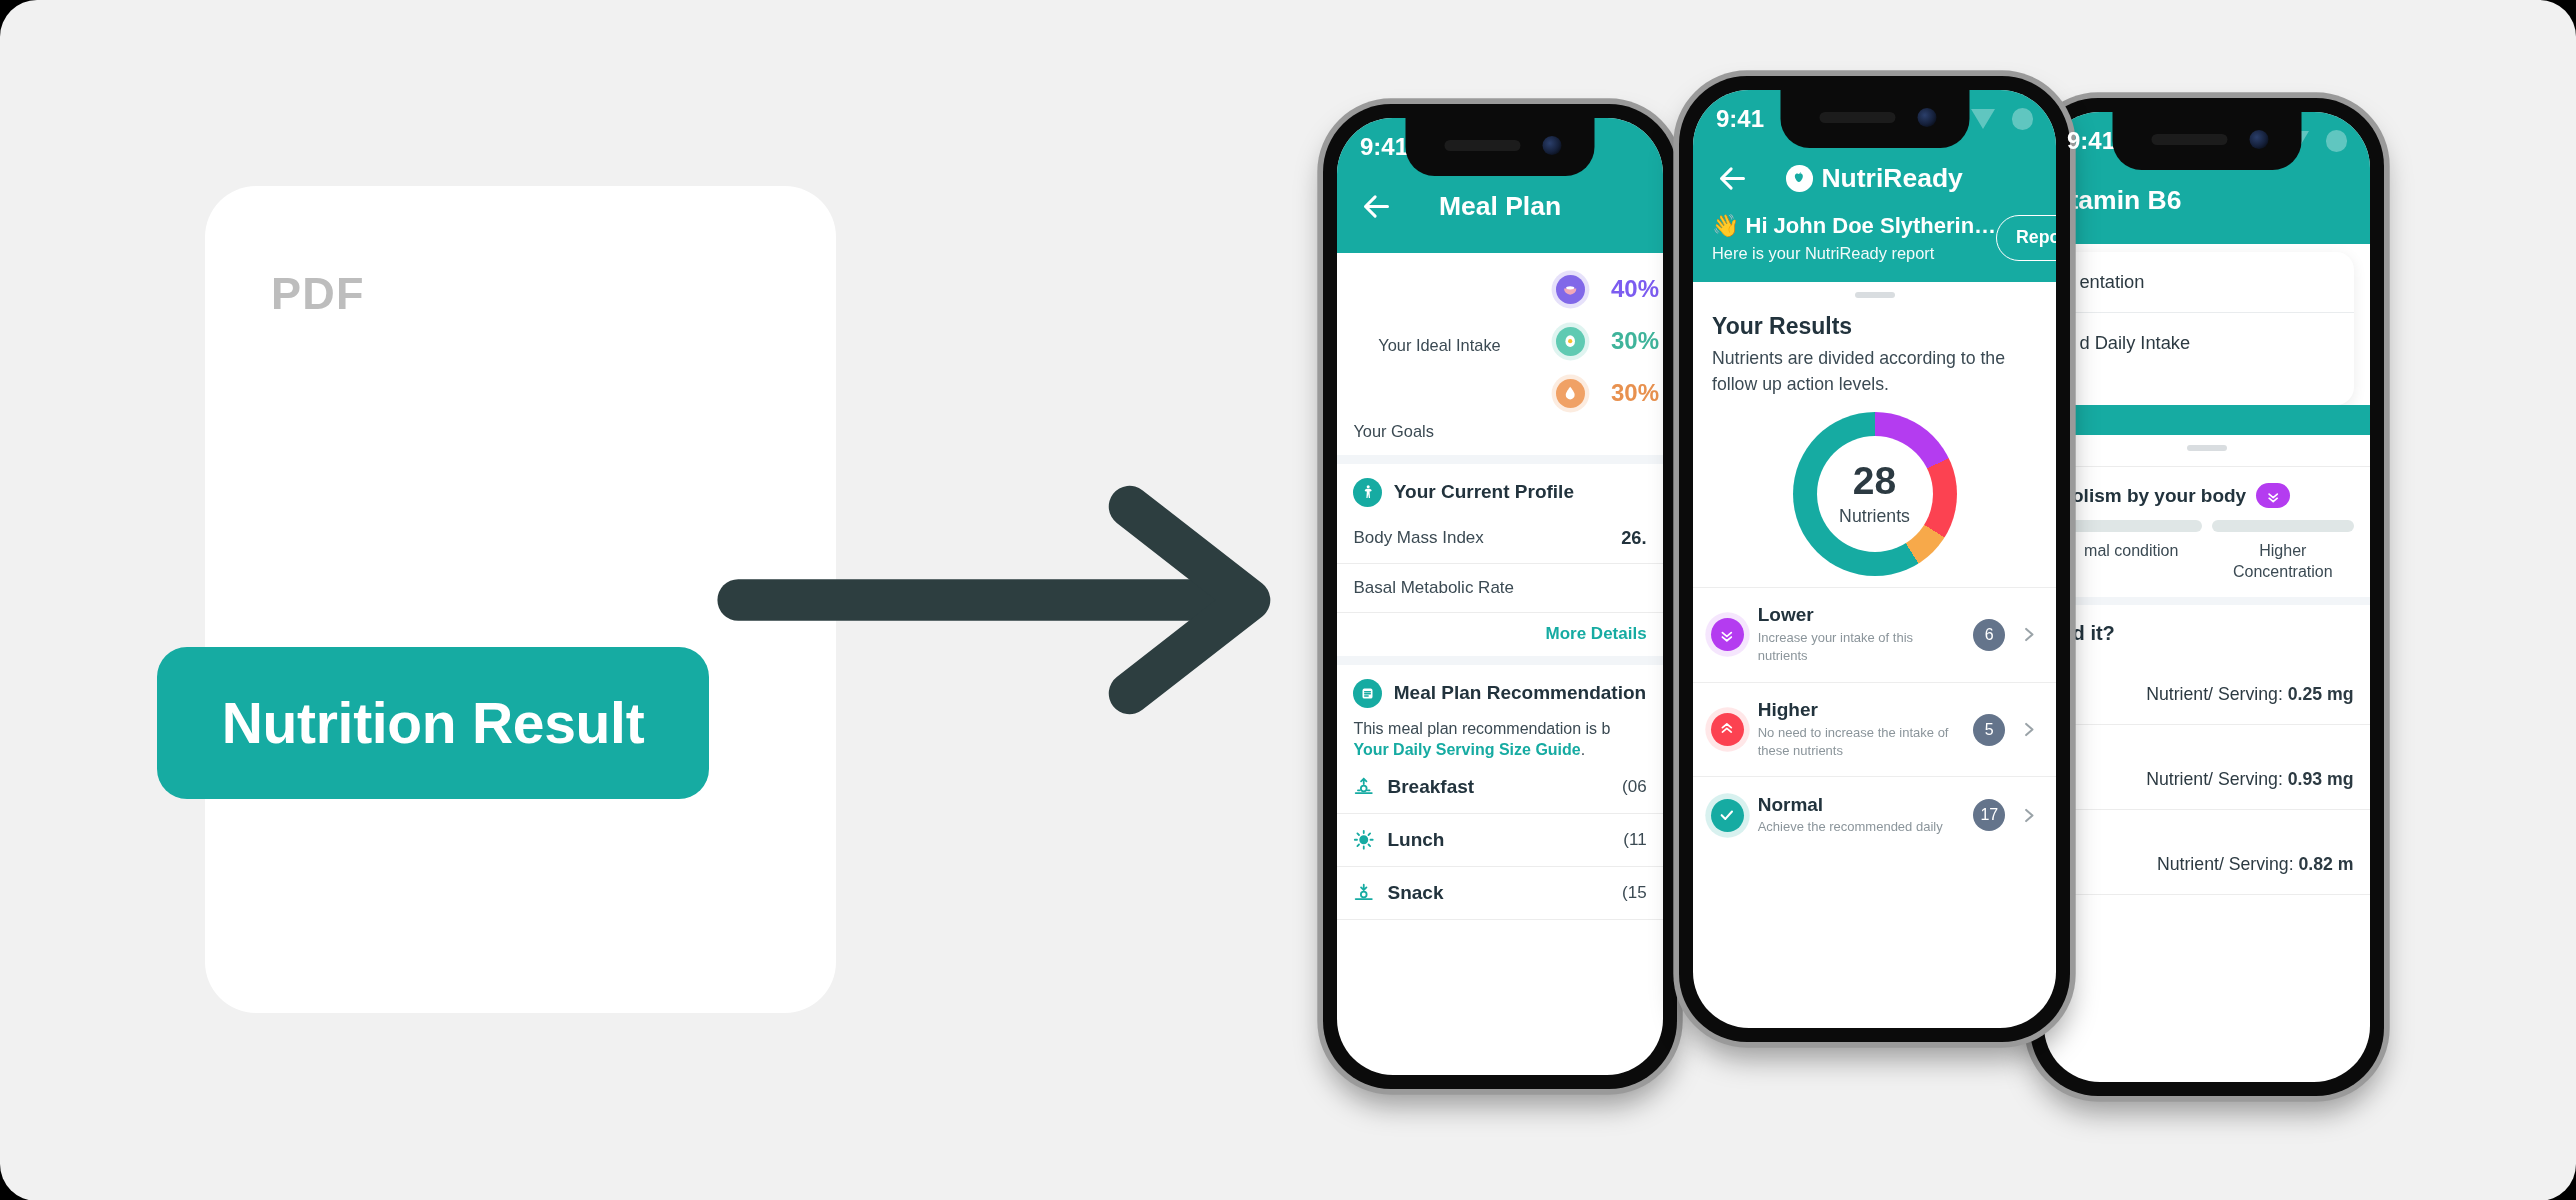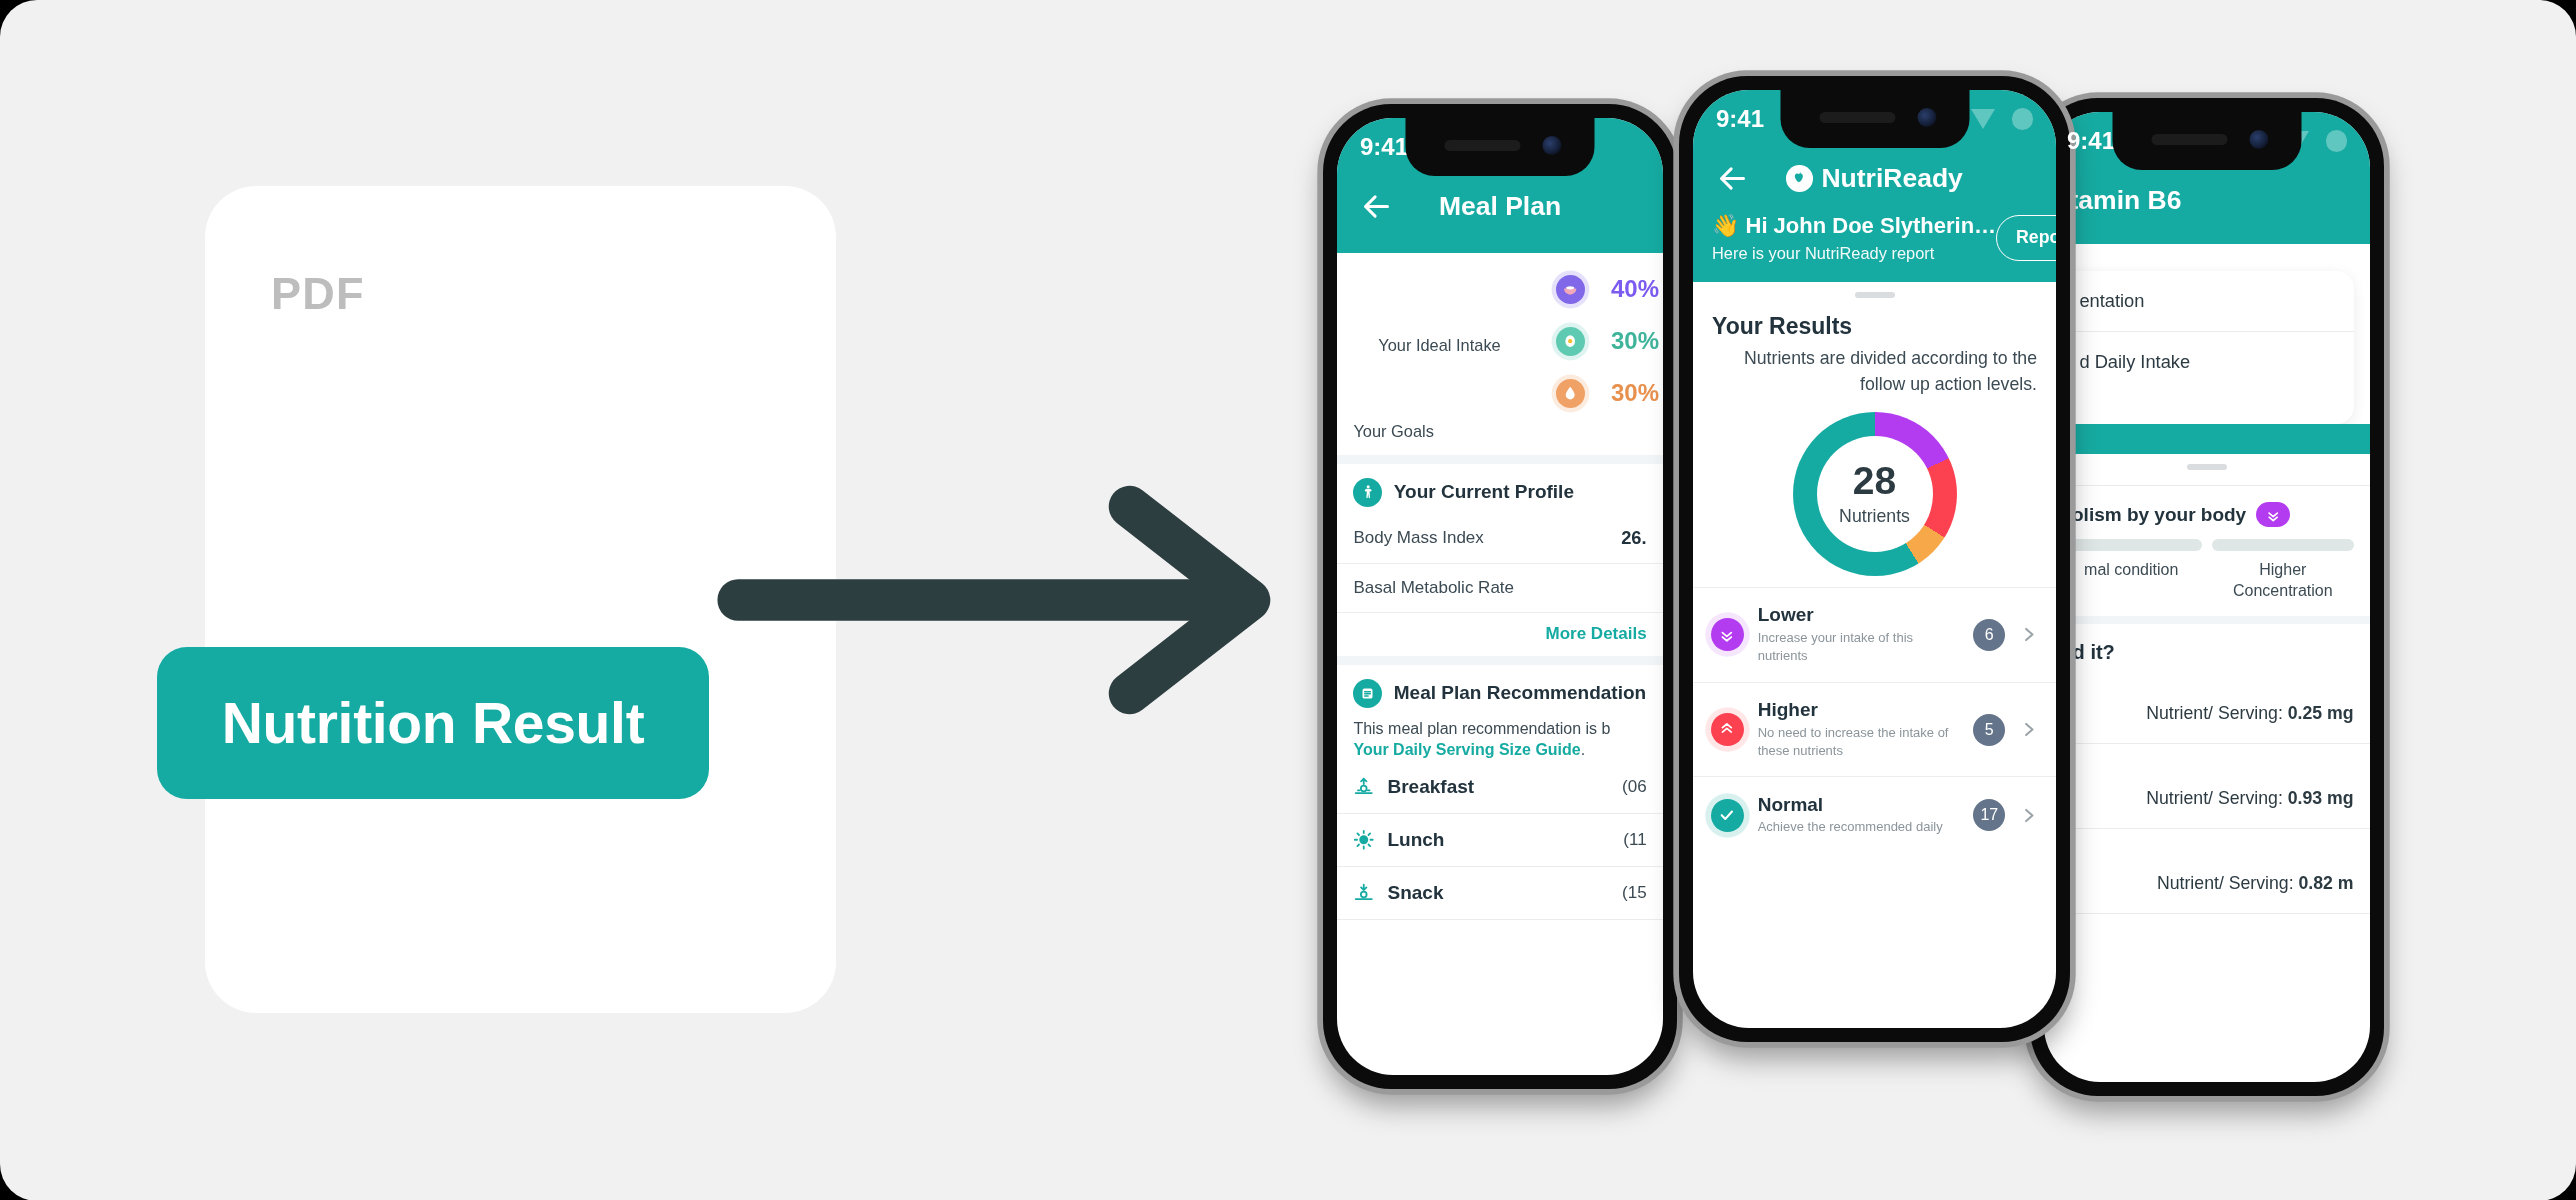--- a/index.html
+++ b/index.html
@@ -144,21 +144,21 @@
   #phone-center{left:1679px;top:76px;width:391px;height:966px;}
   .greet{padding:3.8px 19px 19px;display:flex;align-items:center;}
   .greet-txt{color:#fff;}
   .greet-txt .l1{font-size:22px;font-weight:700;white-space:nowrap;}
   .greet-txt .l2{font-size:16.4px;margin-top:5px;opacity:.95;}
   .report-btn{
     margin-left:auto;border:1.9px solid #fff;border-radius:25px;
     padding:11.4px 19px;color:#fff;font-size:17.7px;font-weight:700;white-space:nowrap;
   }
   .c-title{font-size:23px;font-weight:700;color:#22333d;padding:15px 19px 6.3px;}
-  .c-sub{font-size:17.7px;color:#3b4a53;padding:0 19px;line-height:1.45;text-align:right;}
+  .c-sub{font-size:17.7px;color:#3b4a53;padding:0 19px;line-height:1.45;}
   .c-donut-wrap{display:flex;justify-content:center;padding:14px 0 11.4px;}
   .c-donut{
     width:164px;height:164px;border-radius:50%;position:relative;
     background:conic-gradient(#b43cf0 0deg 64deg,#fc4251 64deg 122deg,#f7a94a 122deg 148deg,#16aba2 148deg 360deg);
     display:flex;align-items:center;justify-content:center;
   }
   .c-donut::after{content:"";position:absolute;left:24px;top:24px;right:24px;bottom:24px;border-radius:50%;background:#fff;}
   .c-donut-center{position:relative;z-index:2;text-align:center;}
   .c-donut-center .n{font-size:39px;font-weight:700;color:#2c3a42;line-height:1;}
   .c-donut-center .t{font-size:17.7px;color:#3b4a53;margin-top:6.3px;}
@@ -336,21 +336,21 @@
             <span class="sb-sq"></span>
             <span class="sb-tri"></span>
             <span class="sb-cir"></span>
           </span>
         </div>
         <div class="navbar">
           <div style="font-size:26.5px;font-weight:700;padding-left:2.5px;">tamin B6</div>
         </div>
       </div>
 
-      <div style="background:#fff;padding-top:27px;">
+      <div style="background:#fff;padding-top:8px;">
         <div class="card-white">
           <div class="card-line">entation</div>
           <div class="card-line">d Daily Intake</div>
           <div style="height:32px"></div>
         </div>
       </div>
 
       <div style="height:30px;background:#16aba2;"></div>
 
       <div style="background:#fff;">

